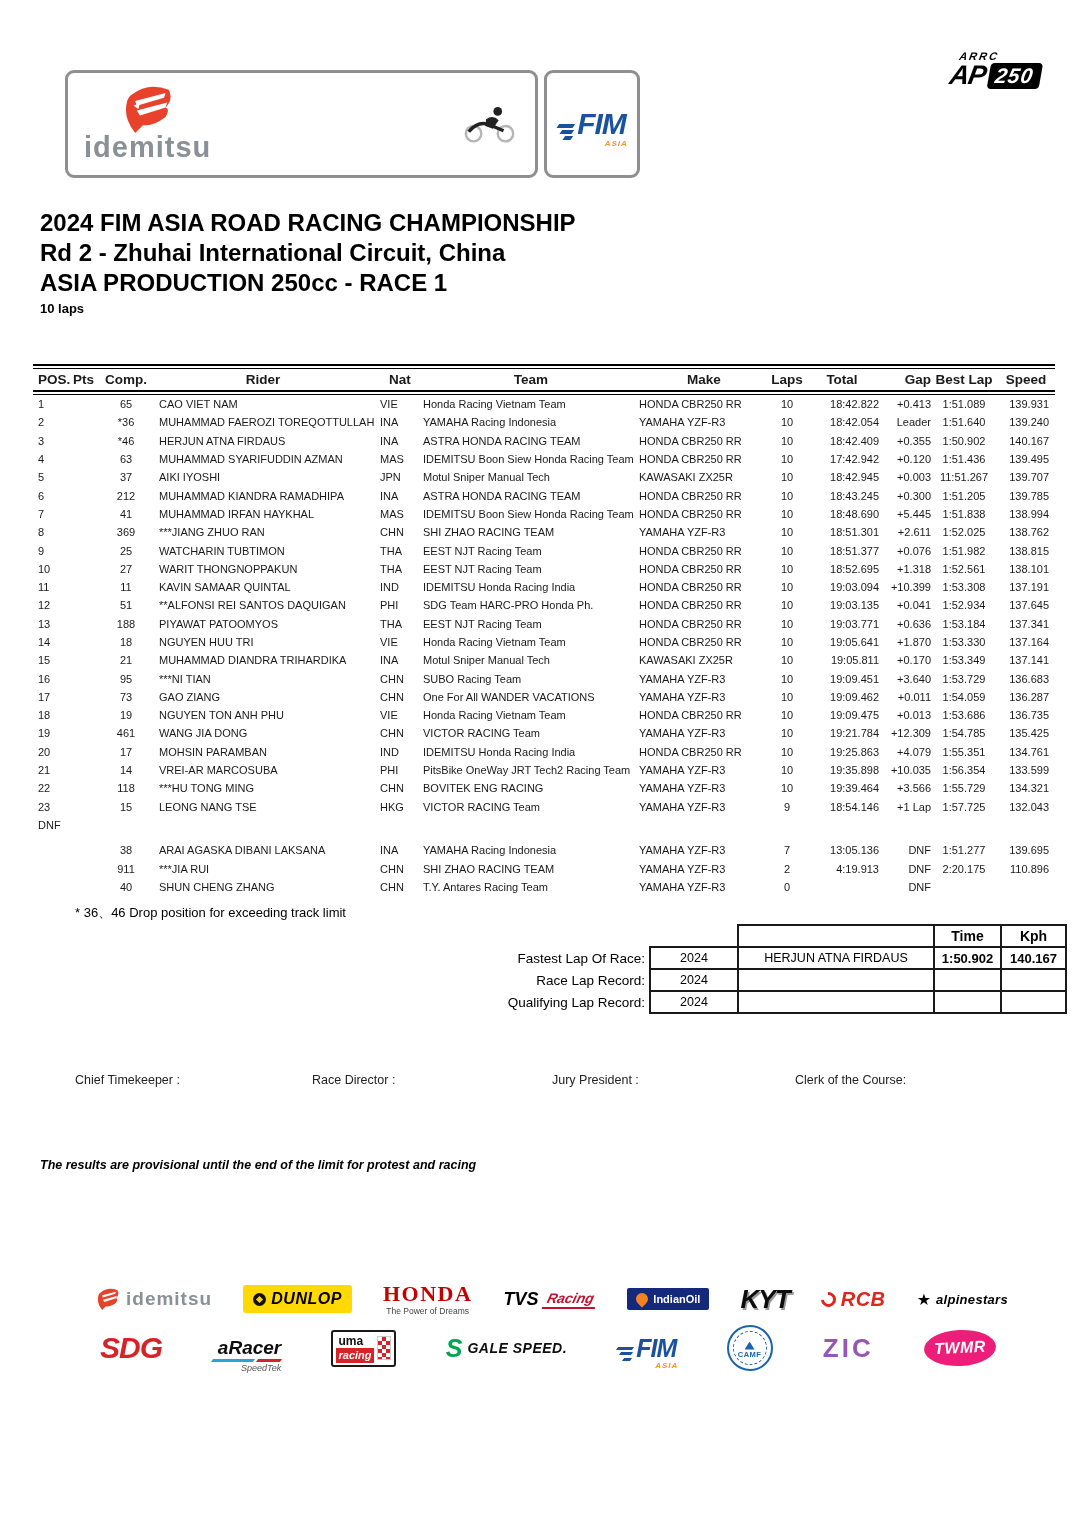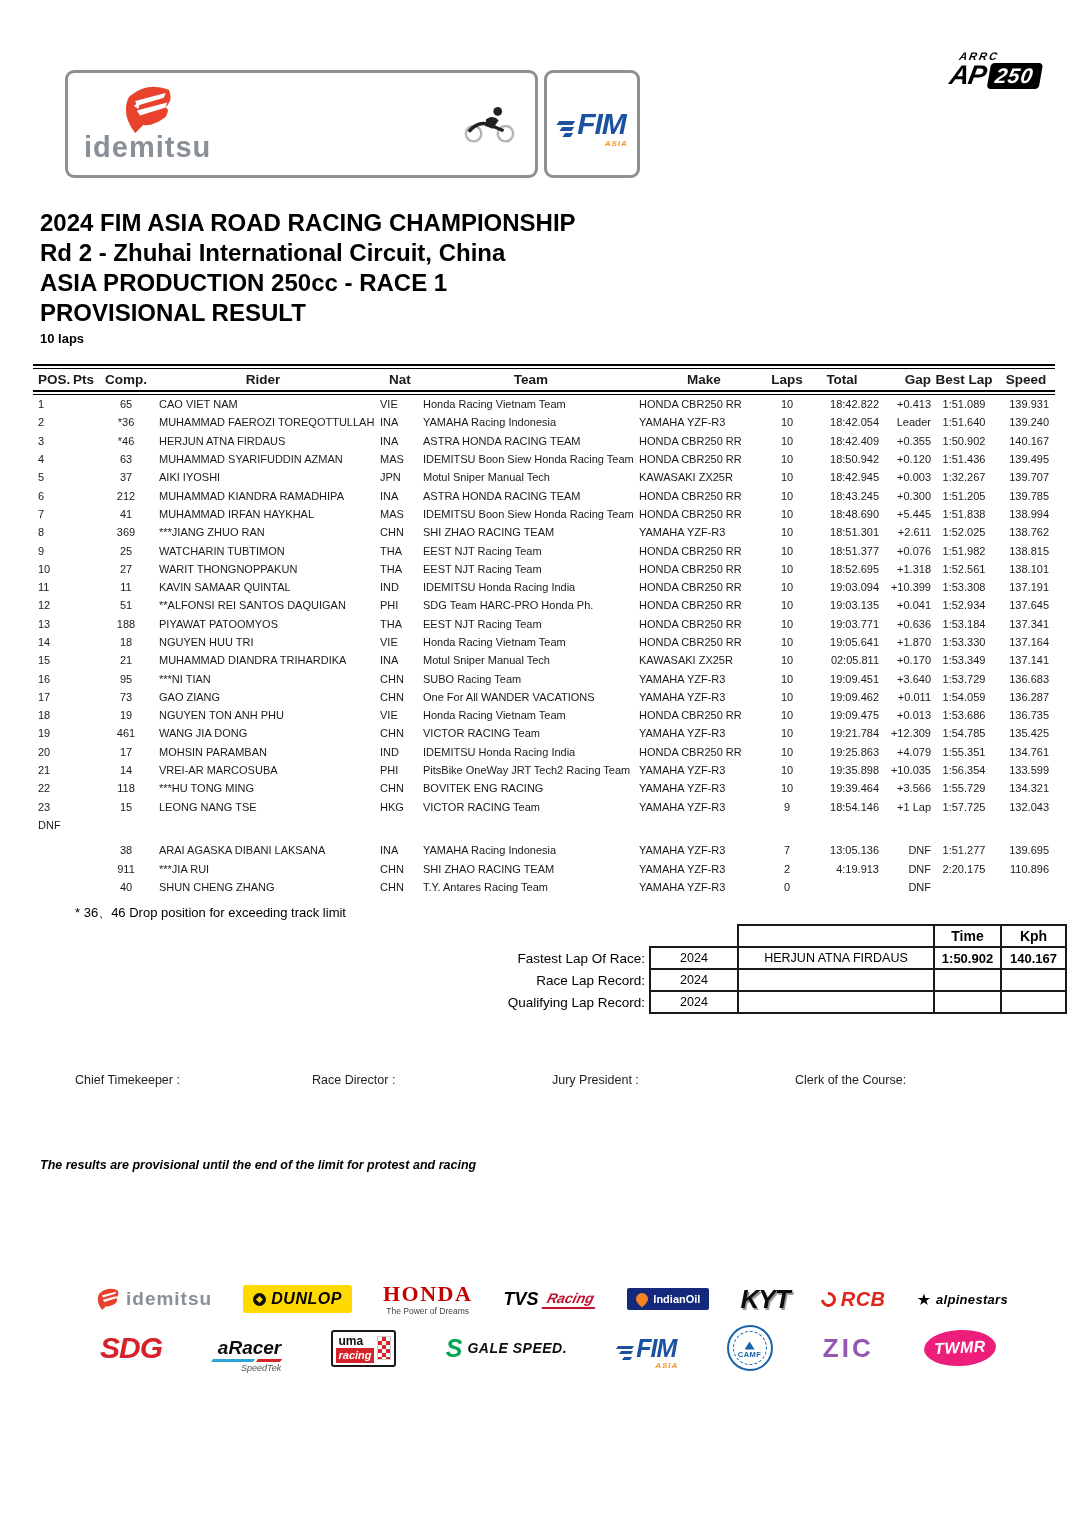--- a/index.html
+++ b/index.html
@@ -27,21 +27,21 @@
   .ide-text.lg { font-size:29px; margin-top:-2px; }
   .ide-text.sm { font-size:19px; }
   .b-center { display:flex; align-items:center; gap:8px; margin-left:auto; }
   .bike-svg { width:58px; height:44px; }
   .b-title { display:flex; flex-direction:column; }
   .b-line1 { font-size:19px; font-weight:bold; letter-spacing:0.5px; color:#1a1a1a; }
   .b-line2 { font-size:16.5px; font-weight:bold; letter-spacing:5px; color:#1a1a1a; }
   .b-year  { font-size:16px; font-weight:bold; text-align:right; padding-right:6px; color:#1a1a1a; }
   .fimbox { position:absolute; left:544px; top:70px; width:96px; height:108px; border:3px solid #8f8f8f; border-radius:9px; background:#fff; display:flex; align-items:center; justify-content:center; }
 
-  .fim-logo { position:relative; display:flex; align-items:center; }
+  .fim-logo { position:relative; display:flex; align-items:flex-end; }
   .fim-lines { display:flex; flex-direction:column; gap:2.5px; margin:9px 3px 0 0; }
   .fim-lines i { display:block; height:3.5px; background:#1b52a0; transform:skewX(-35deg); }
   .fim-lines i:nth-child(1){ width:16px; }
   .fim-lines i:nth-child(2){ width:12px; margin-left:3px; }
   .fim-lines i:nth-child(3){ width:8px;  margin-left:6px; }
   .fim-t { color:#1b52a0; font-weight:bold; font-style:italic; font-size:30px; line-height:1; letter-spacing:-1px; }
   .fim-sub { position:absolute; right:-2px; bottom:-9px; color:#f7941d; font-weight:bold; font-style:italic; font-size:8px; letter-spacing:1px; }
   .fim-logo.small .fim-t { font-size:25px; }
   .fim-logo.small .fim-lines i { height:3px; }
 
@@ -204,21 +204,20 @@
         </span>
       <span class="fim-t">FIM</span>
       <span class="fim-sub">ASIA</span>
     </div>
   </div>
 
   <div class="titleblock">
     <div class="t-line">2024 FIM ASIA ROAD RACING CHAMPIONSHIP</div>
     <div class="t-line">Rd 2 - Zhuhai International Circuit, China</div>
     <div class="t-line">ASIA PRODUCTION 250cc - RACE 1</div>
-    <div class="t-line">PROVISIONAL RESULT</div>
     <div class="t-laps">10 laps</div>
   </div>
 
   <div class="results">
     <div class="rule"></div>
     <div class="hdr">
         <div class="c c-pos">POS.</div>
         <div class="c c-pts">Pts</div>
         <div class="c c-comp">Comp.</div>
         <div class="c c-rider">Rider</div>
@@ -277,37 +276,37 @@
         </div>
         <div class="r">
           <div class="c c-pos">4</div>
           <div class="c c-pts"></div>
           <div class="c c-comp">63</div>
           <div class="c c-rider">MUHAMMAD SYARIFUDDIN AZMAN</div>
           <div class="c c-nat">MAS</div>
           <div class="c c-team">IDEMITSU Boon Siew Honda Racing Team</div>
           <div class="c c-make">HONDA CBR250 RR</div>
           <div class="c c-laps">10</div>
-          <div class="c c-total">18:50.942</div>
+          <div class="c c-total">17:42.942</div>
           <div class="c c-gap">+0.120</div>
           <div class="c c-best">1:51.436</div>
           <div class="c c-speed">139.495</div>
         </div>
         <div class="r">
           <div class="c c-pos">5</div>
           <div class="c c-pts"></div>
           <div class="c c-comp">37</div>
           <div class="c c-rider">AIKI IYOSHI</div>
           <div class="c c-nat">JPN</div>
           <div class="c c-team">Motul Sniper Manual Tech</div>
           <div class="c c-make">KAWASAKI ZX25R</div>
           <div class="c c-laps">10</div>
           <div class="c c-total">18:42.945</div>
           <div class="c c-gap">+0.003</div>
-          <div class="c c-best">1:32.267</div>
+          <div class="c c-best">11:51.267</div>
           <div class="c c-speed">139.707</div>
         </div>
         <div class="r">
           <div class="c c-pos">6</div>
           <div class="c c-pts"></div>
           <div class="c c-comp">212</div>
           <div class="c c-rider">MUHAMMAD KIANDRA RAMADHIPA</div>
           <div class="c c-nat">INA</div>
           <div class="c c-team">ASTRA HONDA RACING TEAM</div>
           <div class="c c-make">HONDA CBR250 RR</div>
@@ -431,21 +430,21 @@
         </div>
         <div class="r">
           <div class="c c-pos">15</div>
           <div class="c c-pts"></div>
           <div class="c c-comp">21</div>
           <div class="c c-rider">MUHAMMAD DIANDRA TRIHARDIKA</div>
           <div class="c c-nat">INA</div>
           <div class="c c-team">Motul Sniper Manual Tech</div>
           <div class="c c-make">KAWASAKI ZX25R</div>
           <div class="c c-laps">10</div>
-          <div class="c c-total">02:05.811</div>
+          <div class="c c-total">19:05.811</div>
           <div class="c c-gap">+0.170</div>
           <div class="c c-best">1:53.349</div>
           <div class="c c-speed">137.141</div>
         </div>
         <div class="r">
           <div class="c c-pos">16</div>
           <div class="c c-pts"></div>
           <div class="c c-comp">95</div>
           <div class="c c-rider">***NI TIAN</div>
           <div class="c c-nat">CHN</div>

